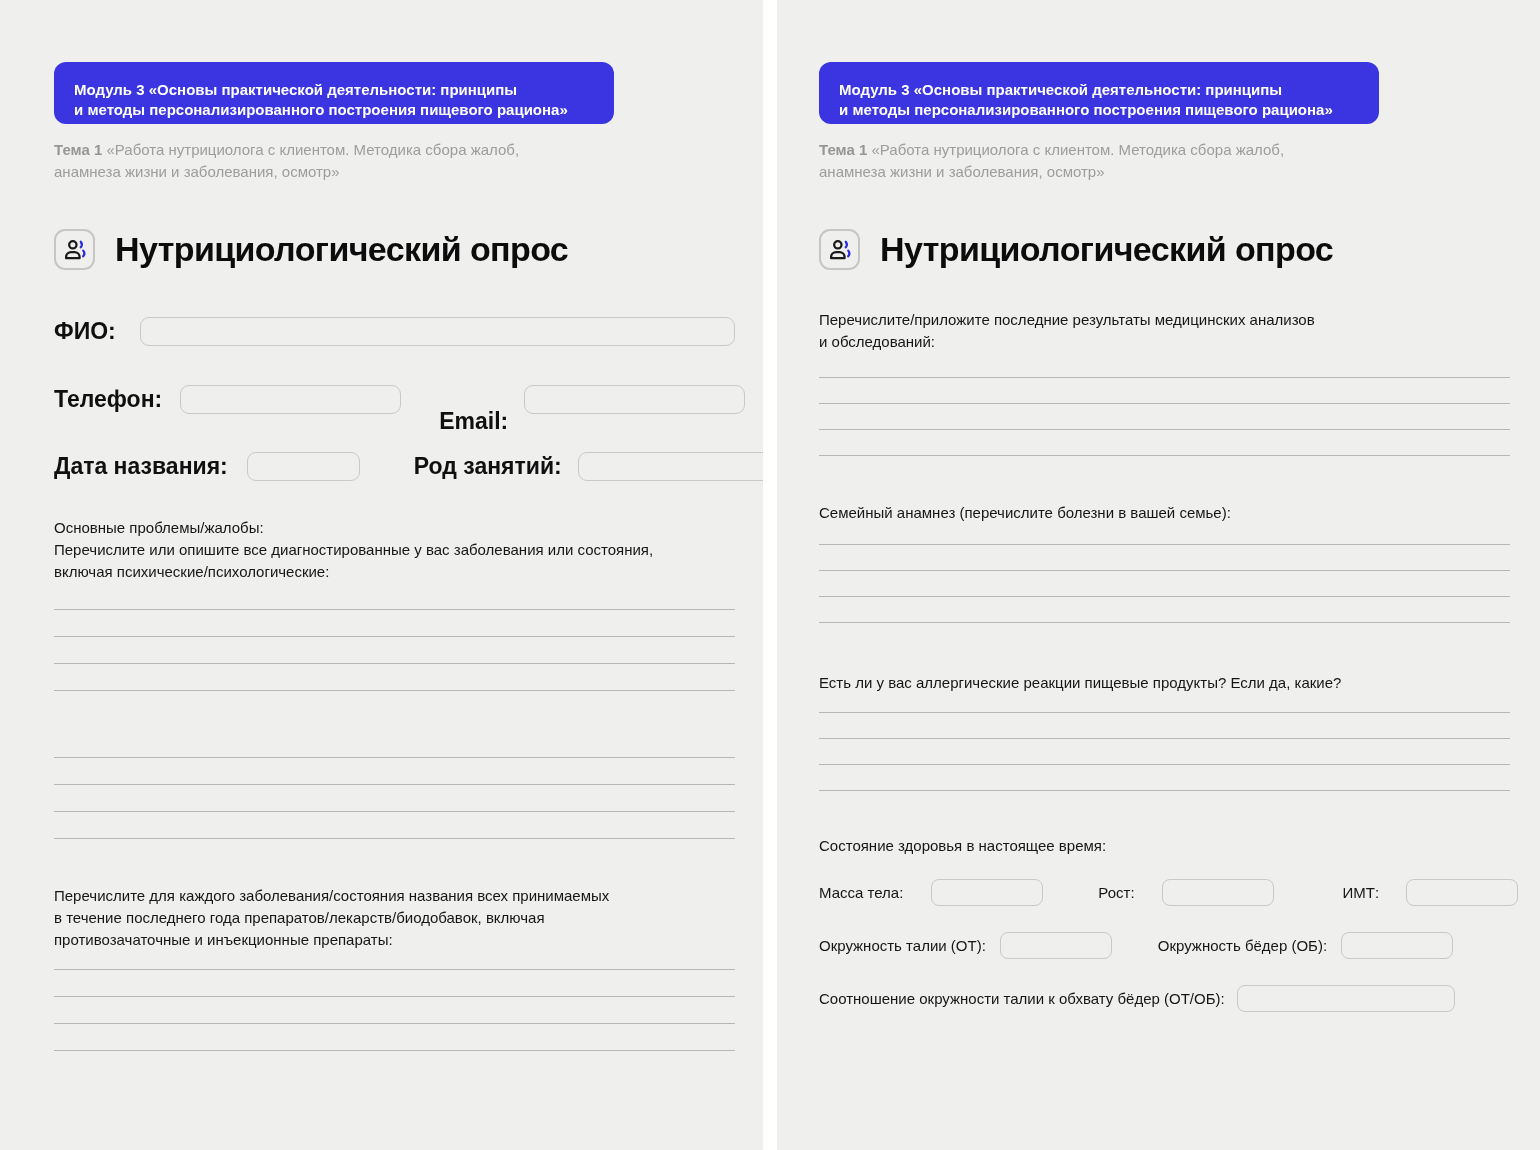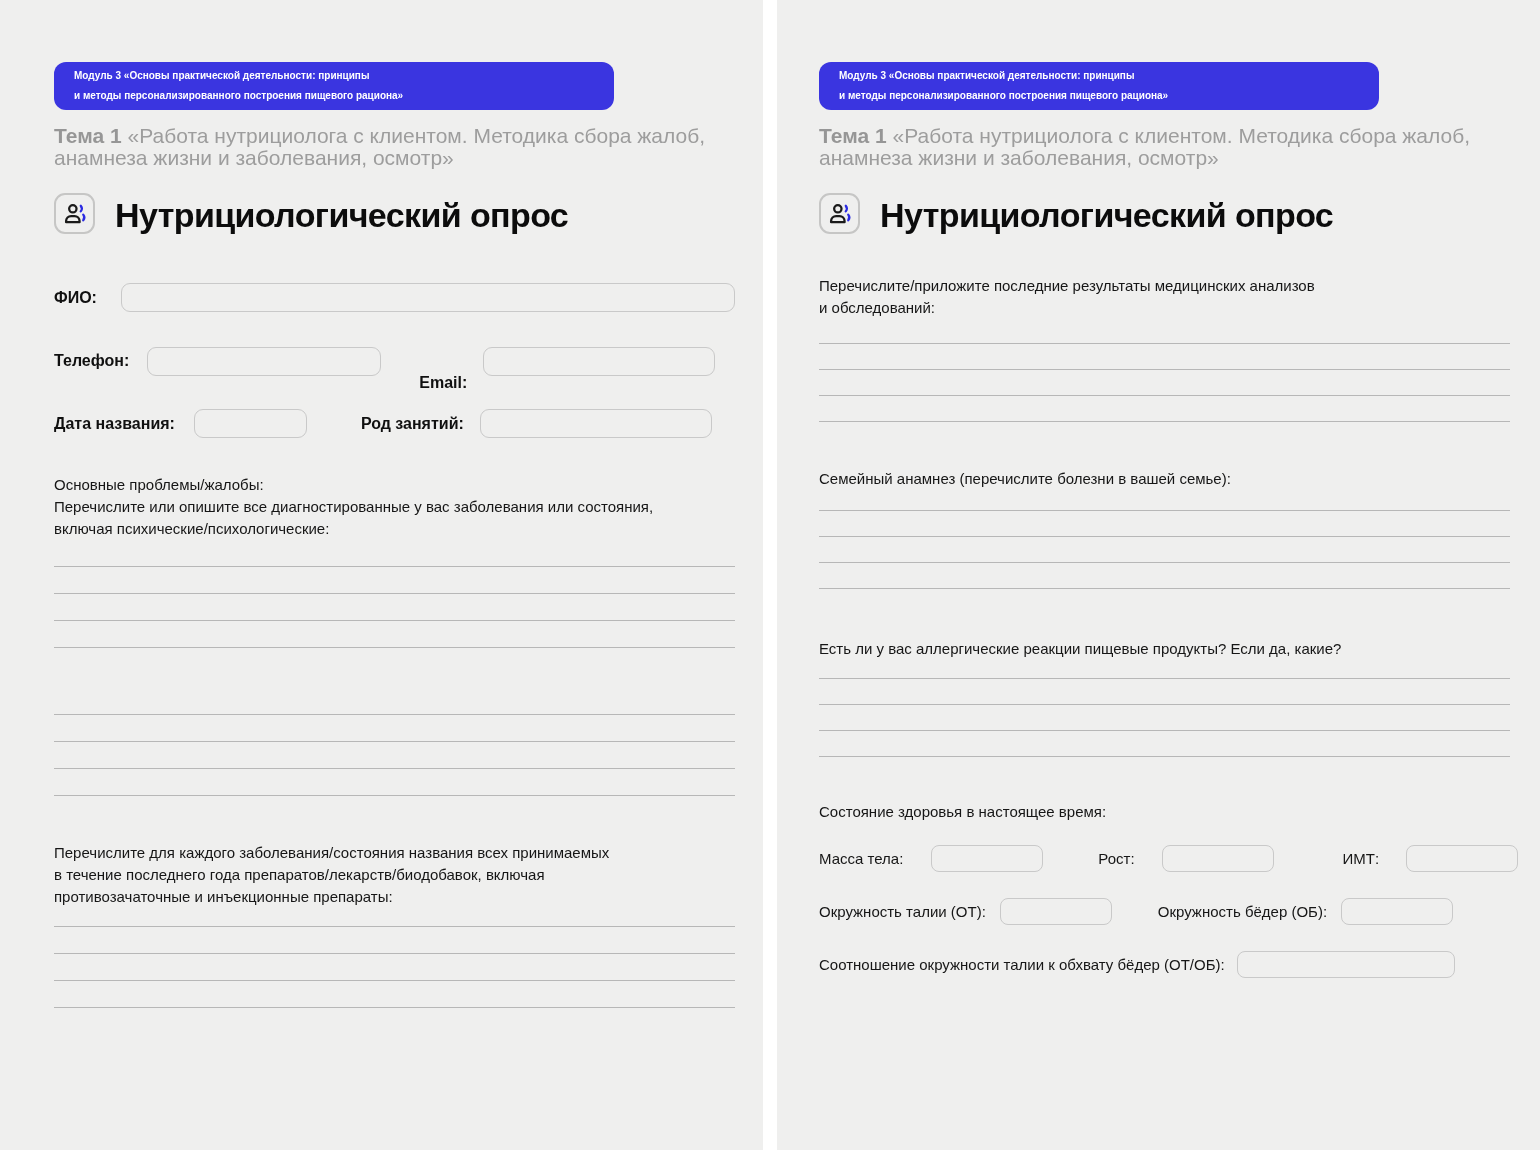--- a/index.html
+++ b/index.html
@@ -6,38 +6,38 @@
   html,body { width:1540px; height:1150px; background:#ffffff; font-family:"Liberation Sans", sans-serif; overflow:hidden; }
   .spread { display:flex; width:1540px; height:1150px; }
   .page { background:#efefee; height:1150px; width:763px; flex:0 0 763px; }
   .gutter { background:#ffffff; width:14px; flex:0 0 14px; height:1150px; }
   .content { height:100%; }
   .content-left  { padding:0 28px 0 54px; }
   .content-right { padding:0 30px 0 42px; }
 
   .badge {
     margin-top:62px; width:560px; background:#3a35e0; color:#ffffff;
-    border-radius:12px; padding:4px 20px 4px 20px;
-    font-weight:700; font-size:10px; line-height:20px;
-  }
-  .topic { margin-top:15px; font-size:21px; line-height:22px; color:#9d9d9d; }
+    border-radius:12px; padding:18px 20px 4px 20px;
+    font-weight:700; font-size:15px; line-height:20px;
+  }
+  .topic { margin-top:15px; font-size:15px; line-height:22px; color:#9d9d9d; }
   .topic b { font-weight:700; color:#969696; }
 
-  .title-row { margin-top:24px; display:flex; }
+  .title-row { margin-top:44px; display:flex; align-items:center; }
   .title-icon {
     width:41px; height:41px; border:2px solid #c6c6c5; border-radius:11px;
     display:flex; align-items:center; justify-content:center; flex:0 0 41px;
   }
   h1.page-title {
     margin-left:20px; font-size:34px; line-height:45px; font-weight:700;
     color:#0c0c0c; letter-spacing:-0.6px; white-space:nowrap;
   }
 
   .frow { display:flex; align-items:center; }
-  .frow label { font-size:16px; font-weight:700; color:#101010; white-space:nowrap; }
+  .frow label { font-size:23px; font-weight:700; color:#101010; white-space:nowrap; }
   .inp {
     display:block; border:1.5px solid #c9c9c9; border-radius:9px; height:29px;
     background:transparent; outline:none; font-family:"Liberation Sans",sans-serif; font-size:15px; padding:0 10px;
   }
   .frow-fio   { margin-top:45px; }
   .inp-fio    { flex:1; margin-left:24px; }
   .frow-phone { margin-top:18px; }
   .inp-phone  { width:234px; margin-left:18px; }
   .lbl-email  { margin-left:38px;margin-top:44px; }
   .inp-email  { width:232px; margin-left:16px; }

